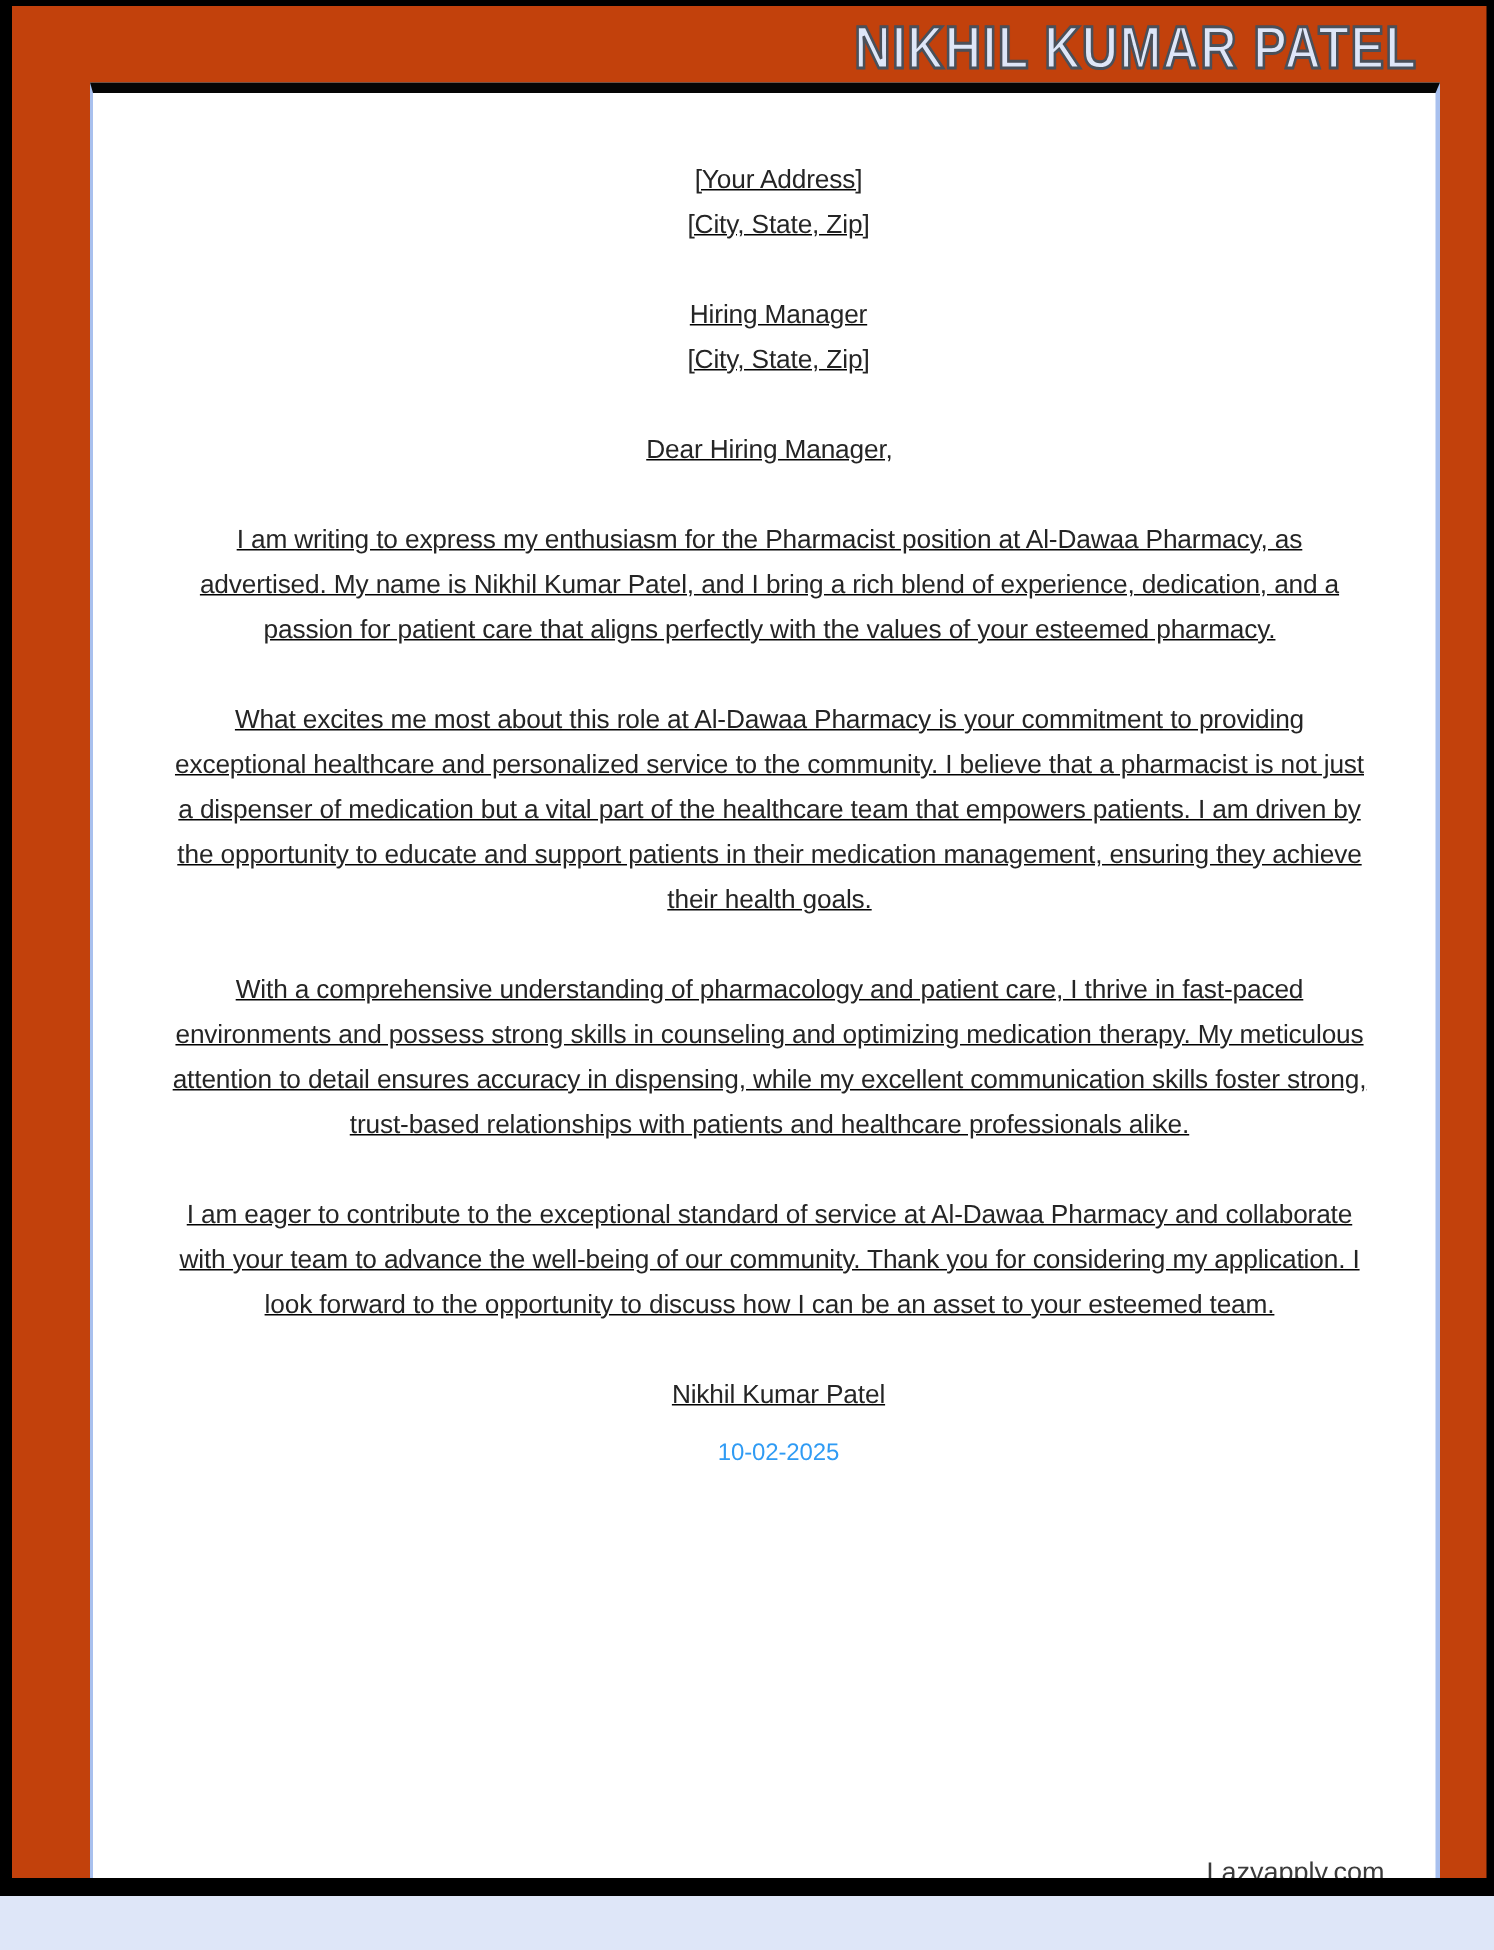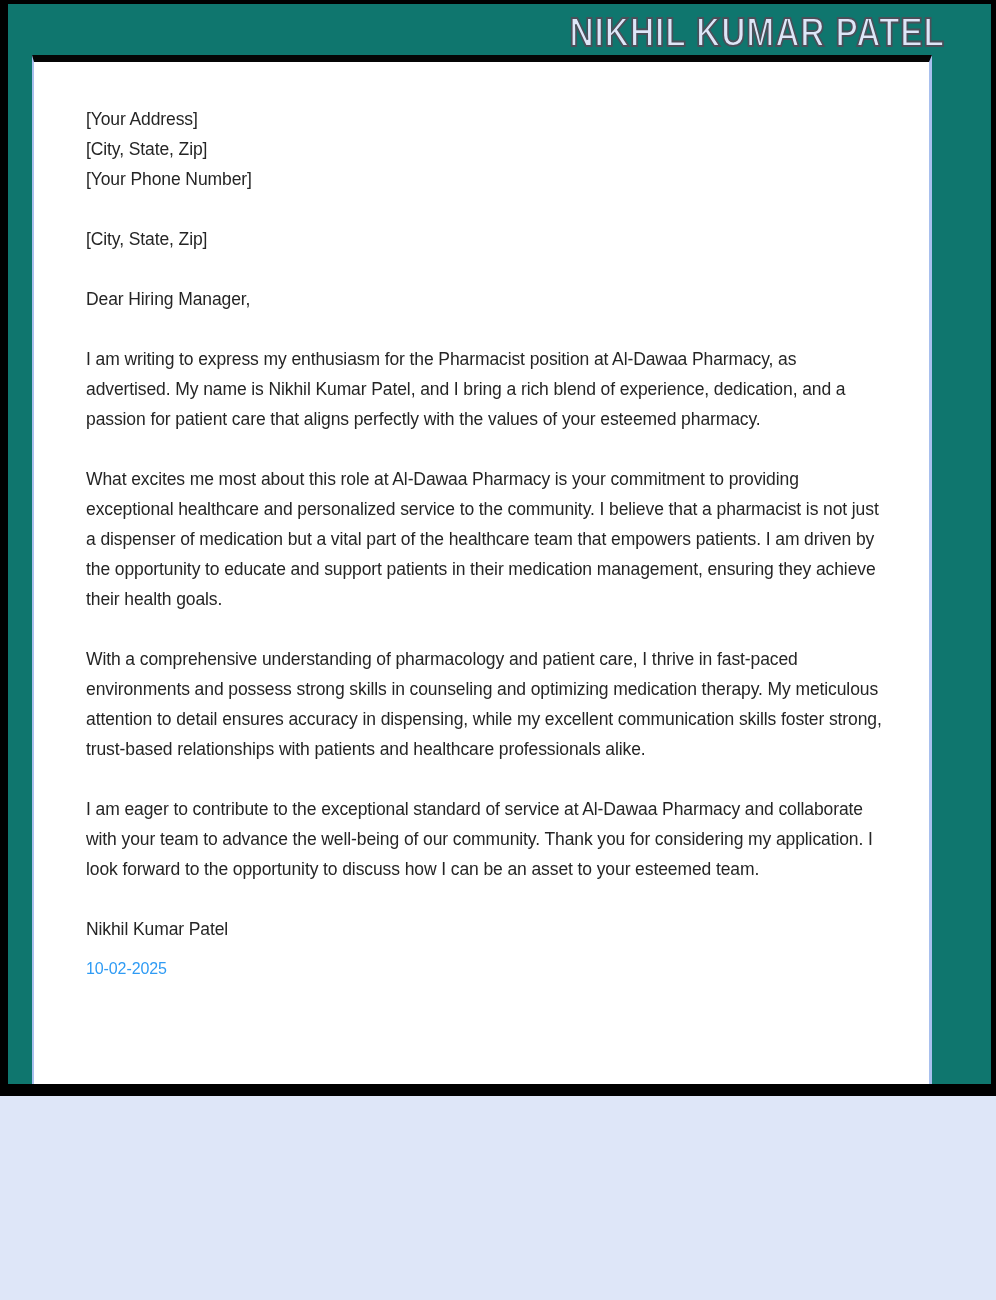--- a/index.html
+++ b/index.html
@@ -4,54 +4,56 @@
 <style>
   * { margin: 0; padding: 0; box-sizing: border-box; }
   html, body { width: 996px; height: 1300px; }
   body {
     font-family: "Liberation Sans", "DejaVu Sans", sans-serif;
     background: #dee6f8;
   }
   .frame {
     position: relative;
     width: 996px;
-    height: 1096px;
-    background: #0f766e;
+    height: 1264px;
+    background: #c2410c;
     border-left: 8px solid #000;
     border-top: 4px solid #000;
     border-right: 5px solid #000;
     border-bottom: 12px solid #000;
     overflow: hidden;
+    text-align: center;
   }
   .header-name {
     position: absolute;
     top: 6px;
     right: 46px;
     font-size: 40px;
     font-weight: 700;
     letter-spacing: 1px;
     white-space: nowrap;
     color: #dee6f8;
     -webkit-text-stroke: 2px #4a505a;
     text-shadow: 0 0 1px #4a505a;
     transform: scaleX(0.84);
     transform-origin: right center;
   }
   .sheet {
     position: absolute;
-    left: 24px;
+    left: 52px;
     top: 51px;
     width: 900px;
     height: 1204px;
     background: #ffffff;
     border-top: 7px solid #050505;
     border-left: 2px solid #a8c0ee;
     border-right: 3px solid #a8c0ee;
     border-bottom: 2px solid #a8c0ee;
     overflow: visible;
+    text-decoration: underline;
   }
   .content {
     padding: 42px 18px 0 52px;
     font-size: 17.5px;
     line-height: 30px;
     color: #252525;
     letter-spacing: -0.1px;
     max-width: 880px;
   }
   .block { margin: 0 0 30px 0; }
@@ -81,24 +83,24 @@
 <div class="frame">
 
   <div class="header-name">NIKHIL KUMAR PATEL</div>
 
   <div class="sheet">
     <div class="content">
 
       <div class="block">
         <div>[Your Address]</div>
         <div>[City, State, Zip]</div>
-        <div>[Your Phone Number]</div>
       </div>
 
       <div class="block">
+        <div>Hiring Manager</div>
         <div>[City, State, Zip]</div>
       </div>
 
       <p class="para">Dear Hiring Manager,</p>
 
       <p class="para">I am writing to express my enthusiasm for the Pharmacist position at Al-Dawaa Pharmacy, as advertised. My name is Nikhil Kumar Patel, and I bring a rich blend of experience, dedication, and a passion for patient care that aligns perfectly with the values of your esteemed pharmacy.</p>
       <p class="para">What excites me most about this role at Al-Dawaa Pharmacy is your commitment to providing exceptional healthcare and personalized service to the community. I believe that a pharmacist is not just a dispenser of medication but a vital part of the healthcare team that empowers patients. I am driven by the opportunity to educate and support patients in their medication management, ensuring they achieve their health goals.</p>
       <p class="para">With a comprehensive understanding of pharmacology and patient care, I thrive in fast-paced environments and possess strong skills in counseling and optimizing medication therapy. My meticulous attention to detail ensures accuracy in dispensing, while my excellent communication skills foster strong, trust-based relationships with patients and healthcare professionals alike.</p>
       <p class="para">I am eager to contribute to the exceptional standard of service at Al-Dawaa Pharmacy and collaborate with your team to advance the well-being of our community. Thank you for considering my application. I look forward to the opportunity to discuss how I can be an asset to your esteemed team.</p>
 

